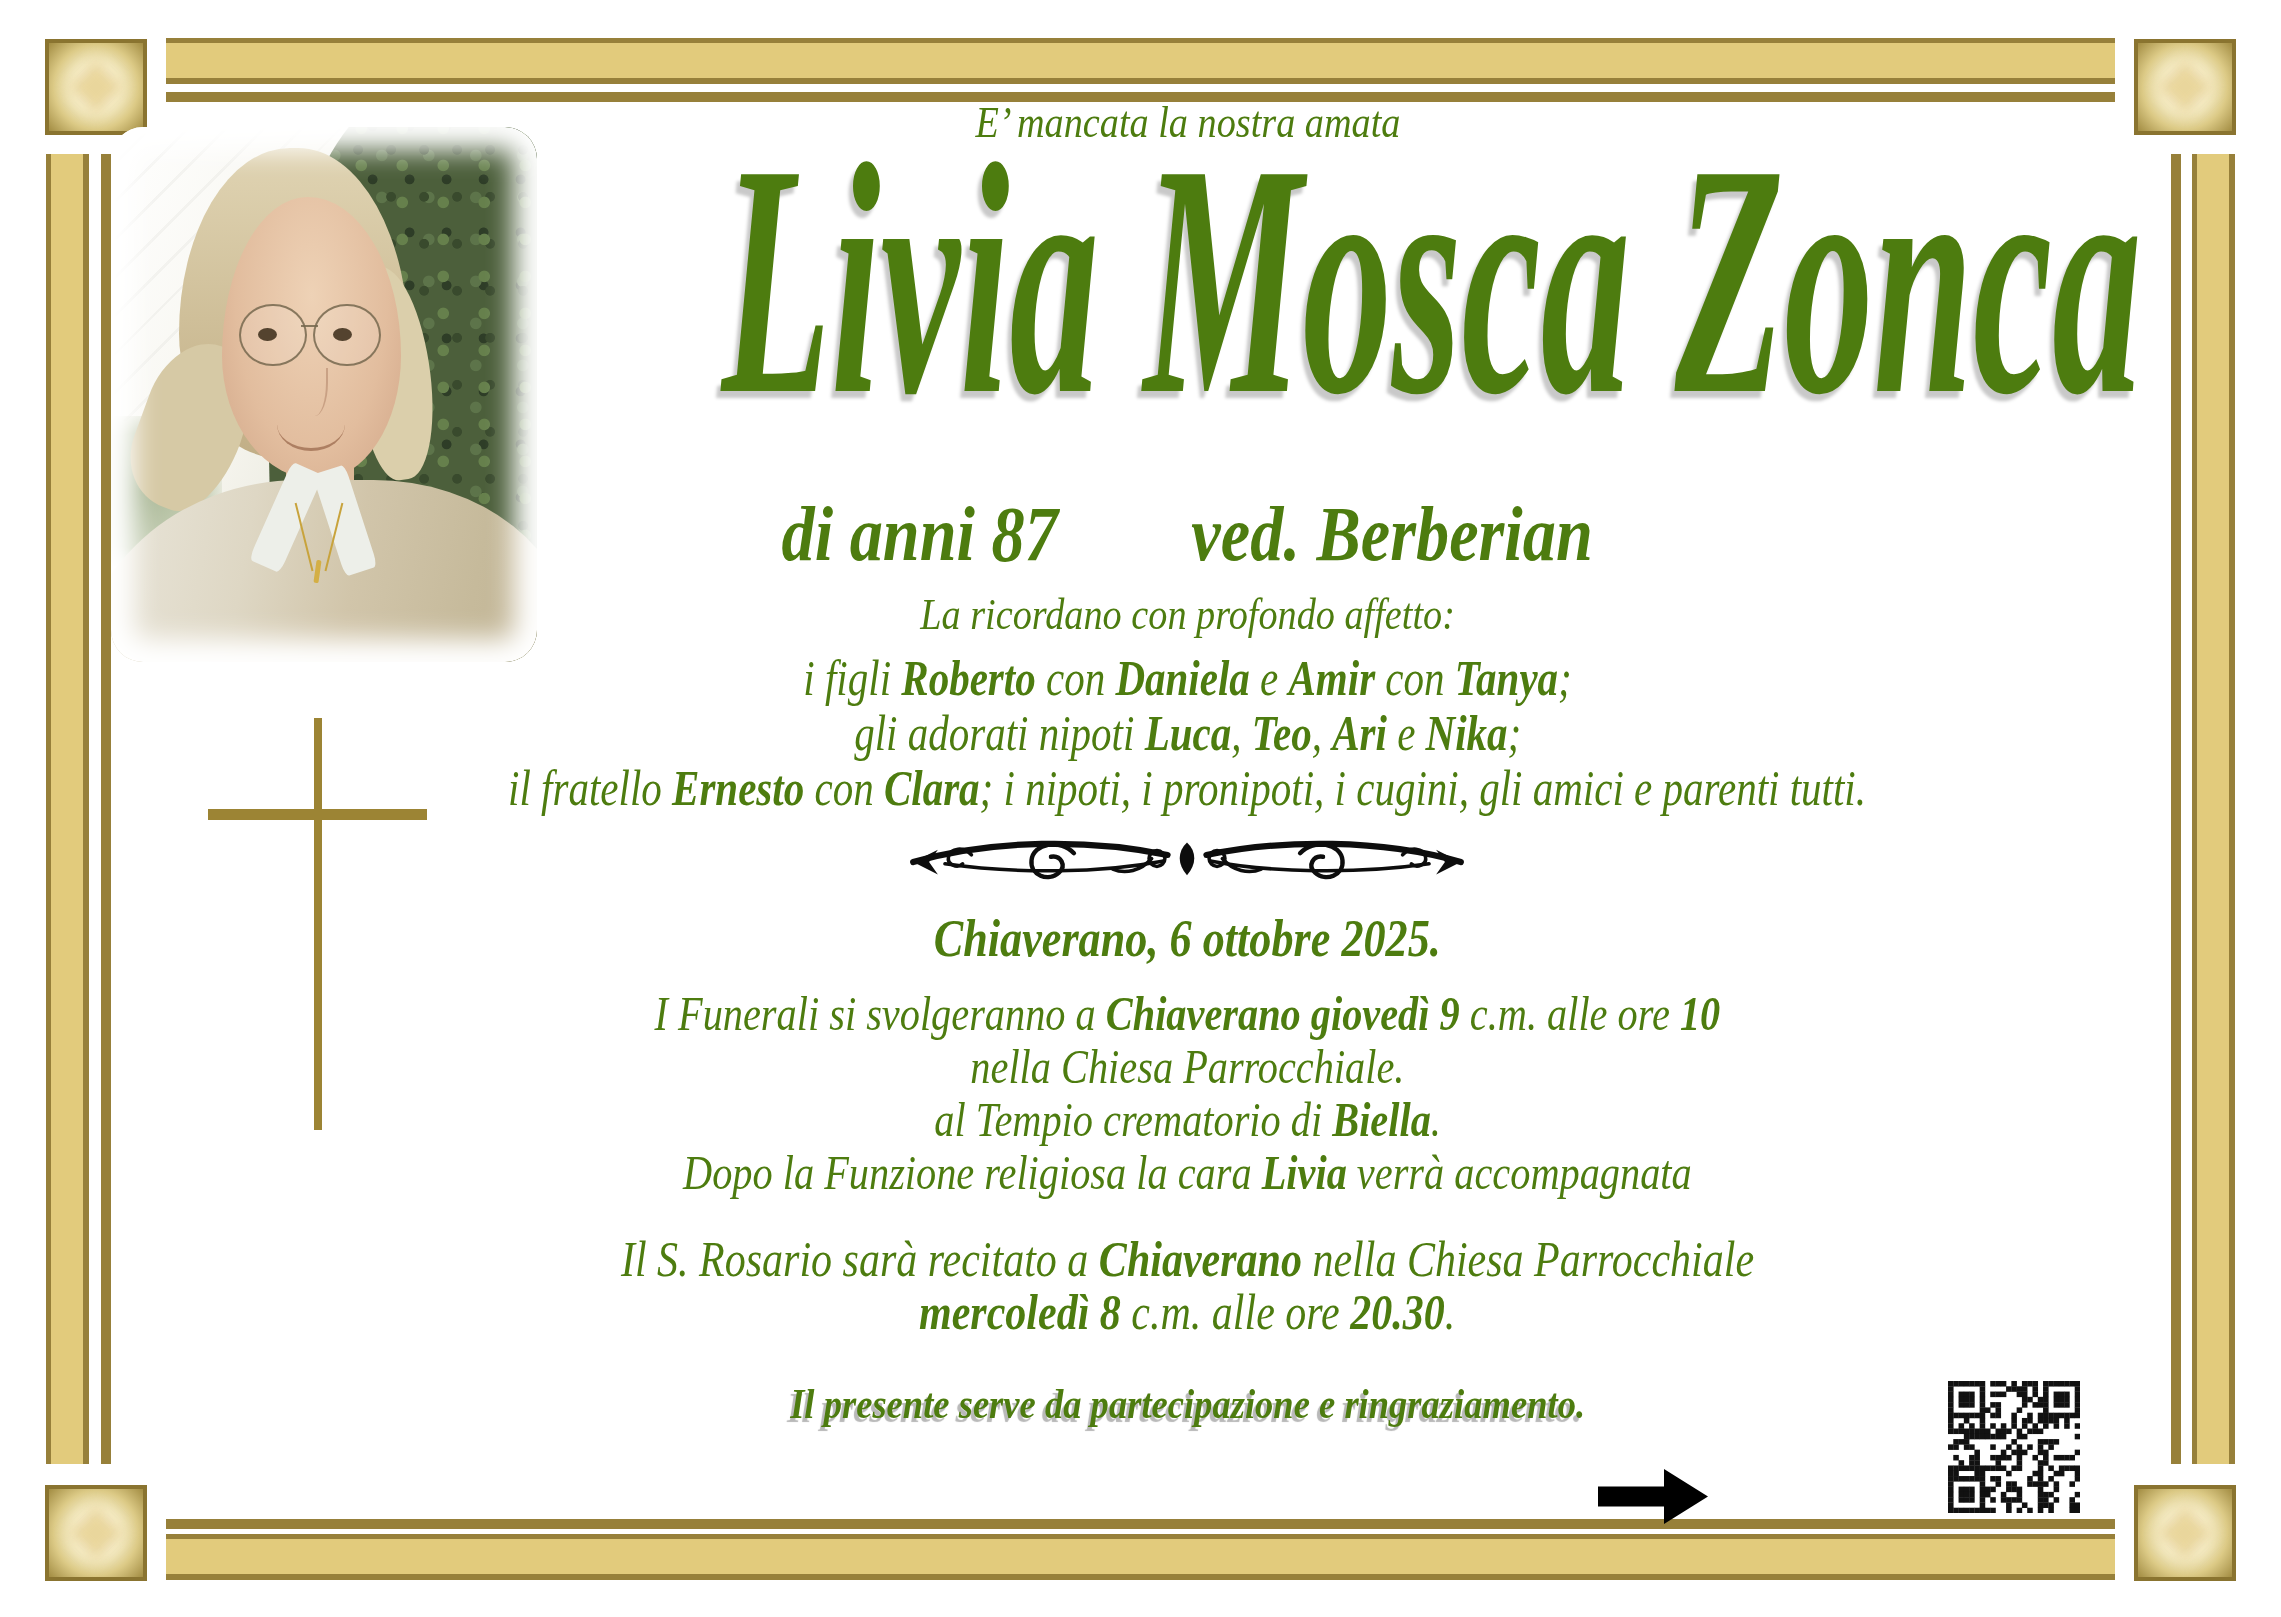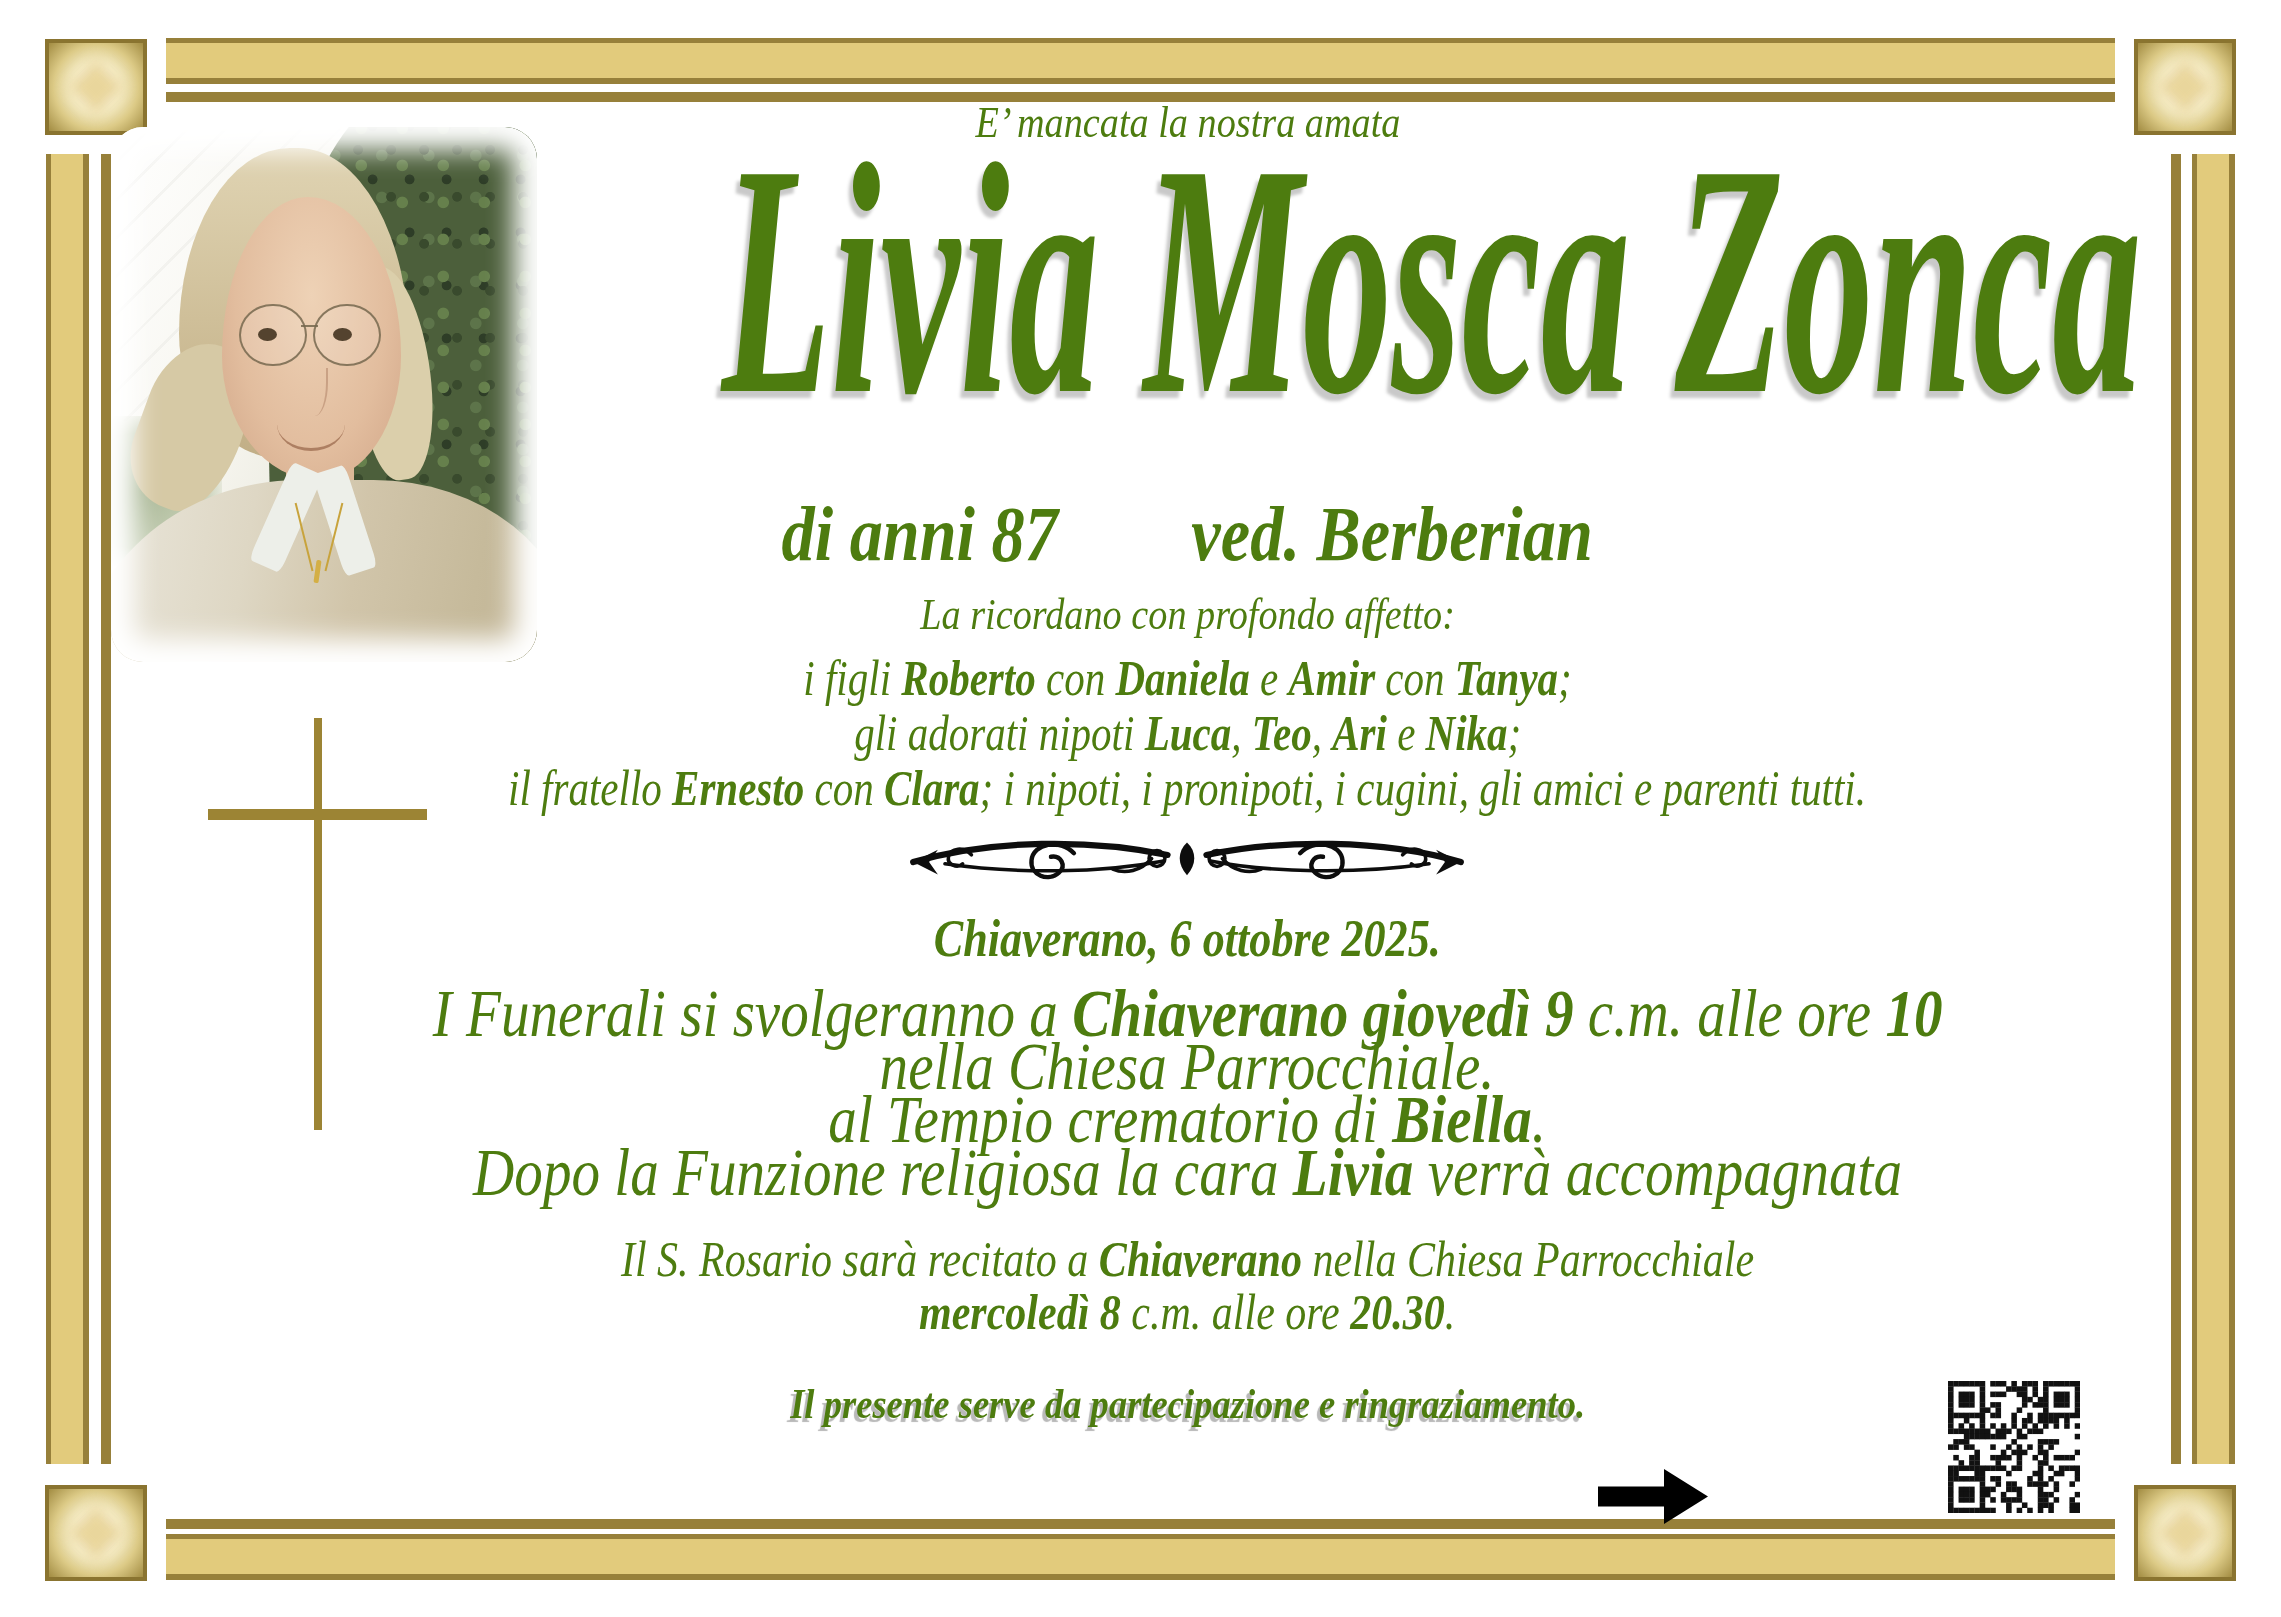--- a/index.html
+++ b/index.html
@@ -85,21 +85,21 @@
   .title-row{top:148px;left:244px !important;display:flex;justify-content:center;
      font-size:331px;line-height:.8;font-weight:bold;font-style:italic;}
   .title-row .t{transform:scaleX(.54);transform-origin:50% 50%;white-space:nowrap;
      text-shadow:-8px 7.1px 4.5px #c9c9c9;}
   .age{top:489px;font-size:78px;font-weight:bold;font-style:italic;}
   .age .gap{display:inline-block;width:157px;}
   .remember{top:588px;font-size:45px;font-style:italic;}
   .family{top:651px;font-size:50px;font-style:italic;line-height:55px;}
   .ornament{top:832px;left:790px !important;width:606px !important;height:53px;}
   .place{top:909px;font-size:52px;font-weight:bold;font-style:italic;}
-  .funeral{top:987px;font-size:68px;font-style:italic;line-height:53px;}
+  .funeral{top:987px;font-size:48px;font-style:italic;line-height:53px;}
   .rosary{top:1233px;font-size:50px;font-style:italic;line-height:53px;}
   .participation{top:1379px;font-size:43px;font-weight:bold;font-style:italic;
      text-shadow:-3.6px 3.6px 0.9px #b9b9b9;}
   .condolences{top:1469px;font-size:41px;font-weight:bold;font-style:italic;
      text-shadow:-3.6px 3.6px 0.9px #b9b9b9;}
 
   
   .arrow{position:absolute;left:1598px;top:1469px;width:110px;height:55px;background:#000;
      clip-path:polygon(0 32%,60% 32%,60% 0,100% 50%,60% 100%,60% 68%,0 68%);}
   #qr{position:absolute;left:1948px;top:1381px;width:132px;height:132px;background:#fff;}

